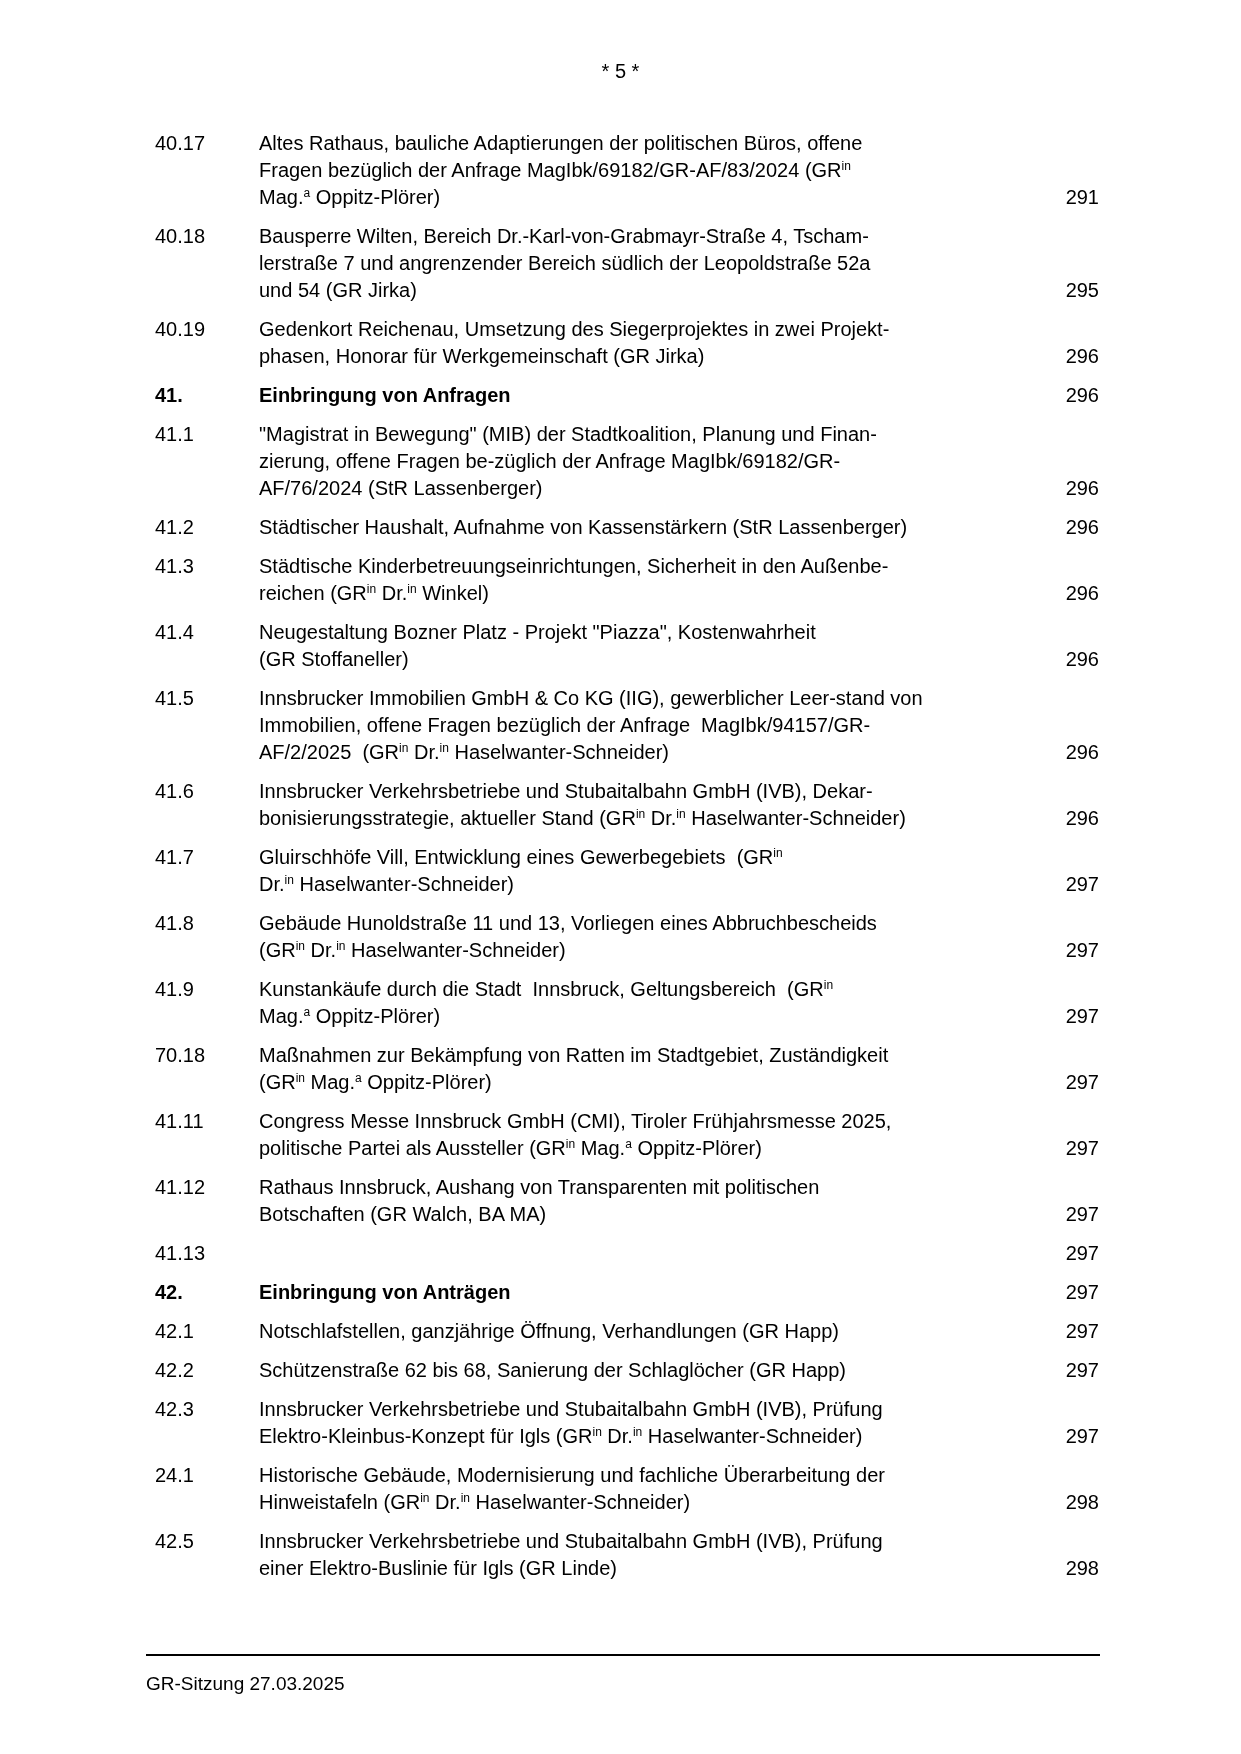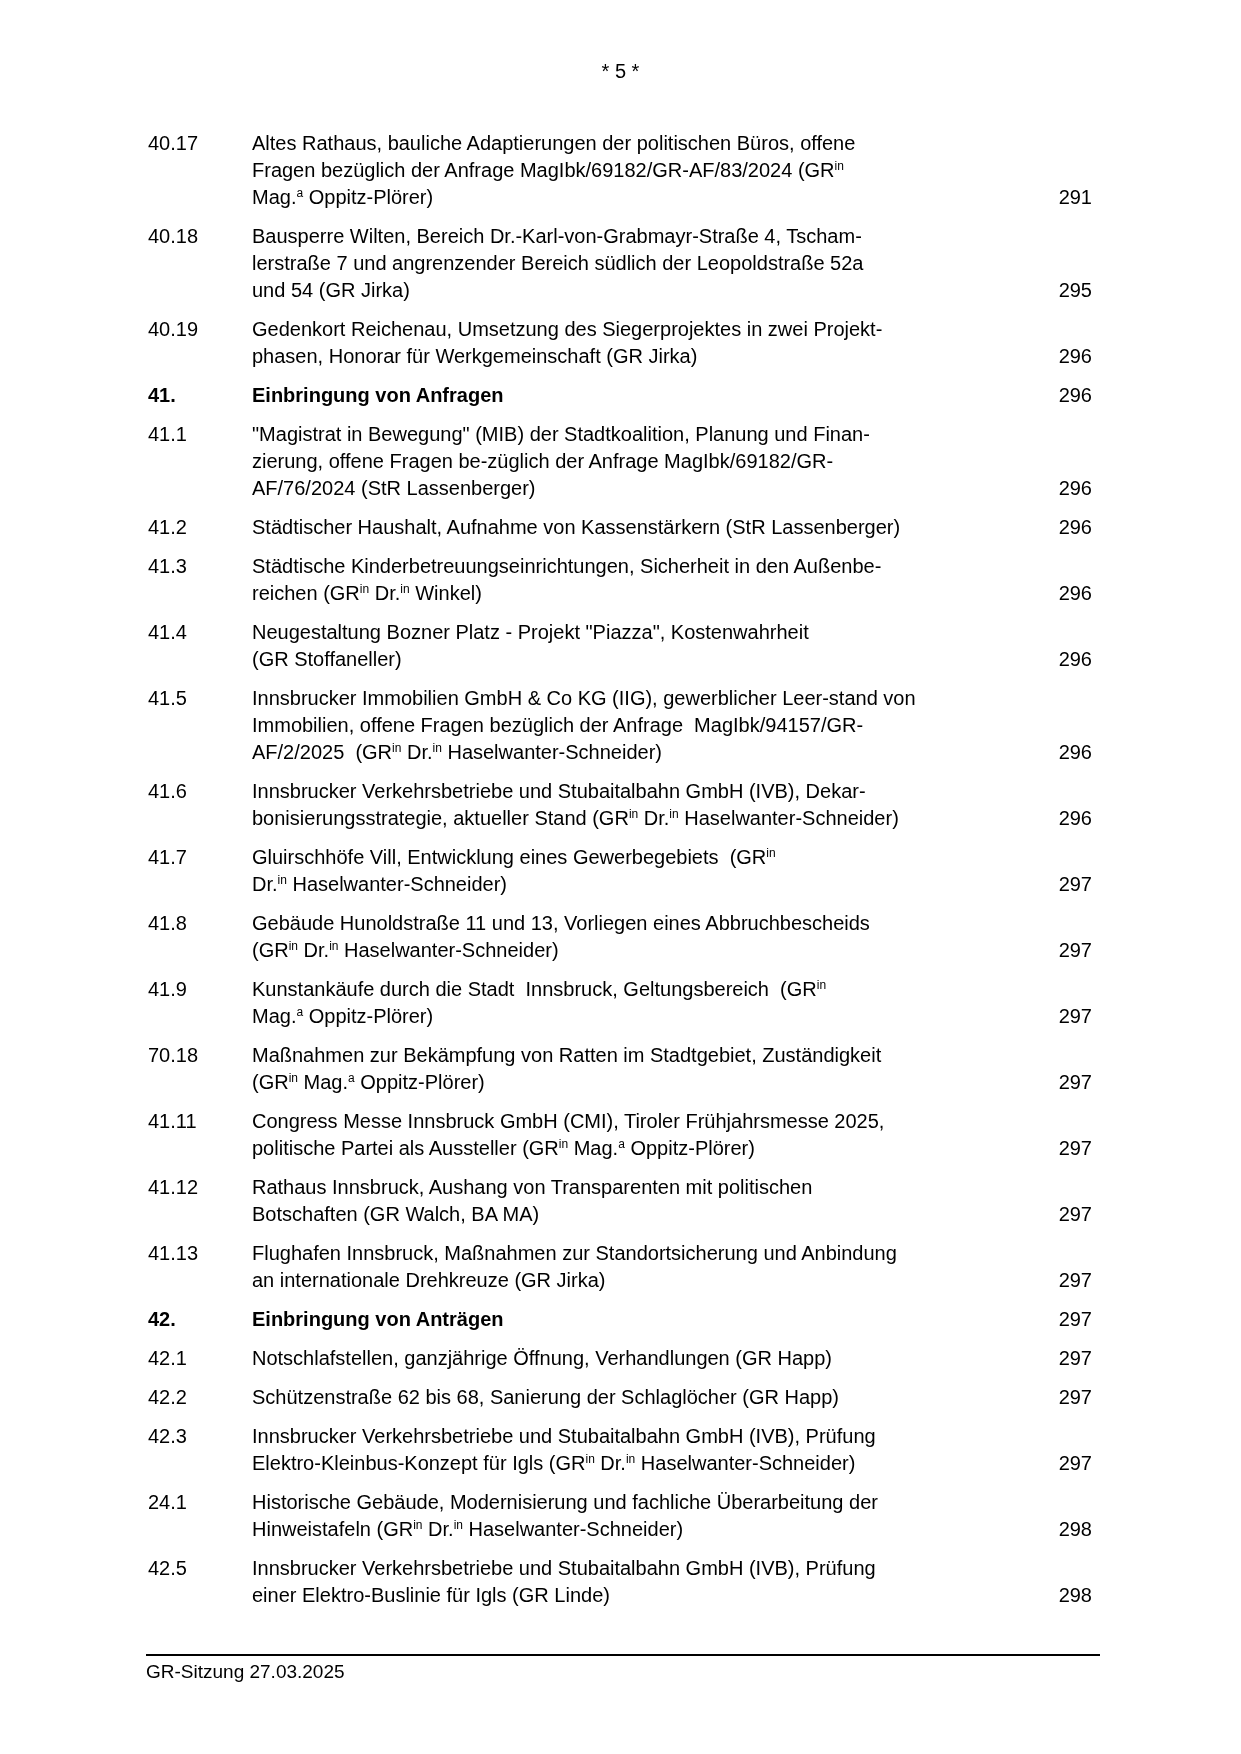--- a/index.html
+++ b/index.html
@@ -21,21 +21,21 @@
   .page-header {
     position: absolute;
     top: 58px;
     left: 0;
     width: 1241px;
     text-align: center;
   }
   .toc {
     position: absolute;
     top: 130px;
-    left: 148px;
+    left: 155px;
     width: 944px;
   }
   .row {
     position: relative;
     display: flex;
     align-items: flex-start;
     margin-bottom: 12px;
     padding-right: 60px;
     box-sizing: border-box;
   }
@@ -76,21 +76,21 @@
     top: 1654px;
     left: 146px;
     width: 954px;
   }
   .footer-rule {
     width: 954px;
     height: 0;
     border-top: 2px solid #000000;
   }
   .footer-text {
-    margin-top: 4px;
+    margin-top: 16px;
     font-size: 19px;
     line-height: 24px;
   }
 </style>
 </head>
 <body>
 
 <div class="page">
   <div class="page-header">* 5 *</div>
 
@@ -220,24 +220,20 @@
       <div class="row">
     <div class="num">41.12</div>
     <div class="body">
           <div class="line">Rathaus Innsbruck, Aushang von Transparenten mit politischen</div>
           <div class="line">Botschaften (GR Walch, BA MA)</div>
         </div>
     <div class="pagenum">297</div>
   </div>
       <div class="row">
     <div class="num">41.13</div>
-    <div class="body">
-          <div class="line">Flughafen Innsbruck, Maßnahmen zur Standortsicherung und Anbindung</div>
-          <div class="line">an internationale Drehkreuze (GR Jirka)</div>
-        </div>
     <div class="pagenum">297</div>
   </div>
       <div class="row section">
     <div class="num">42.</div>
     <div class="body">
           <div class="line">Einbringung von Anträgen</div>
         </div>
     <div class="pagenum">297</div>
   </div>
       <div class="row">

